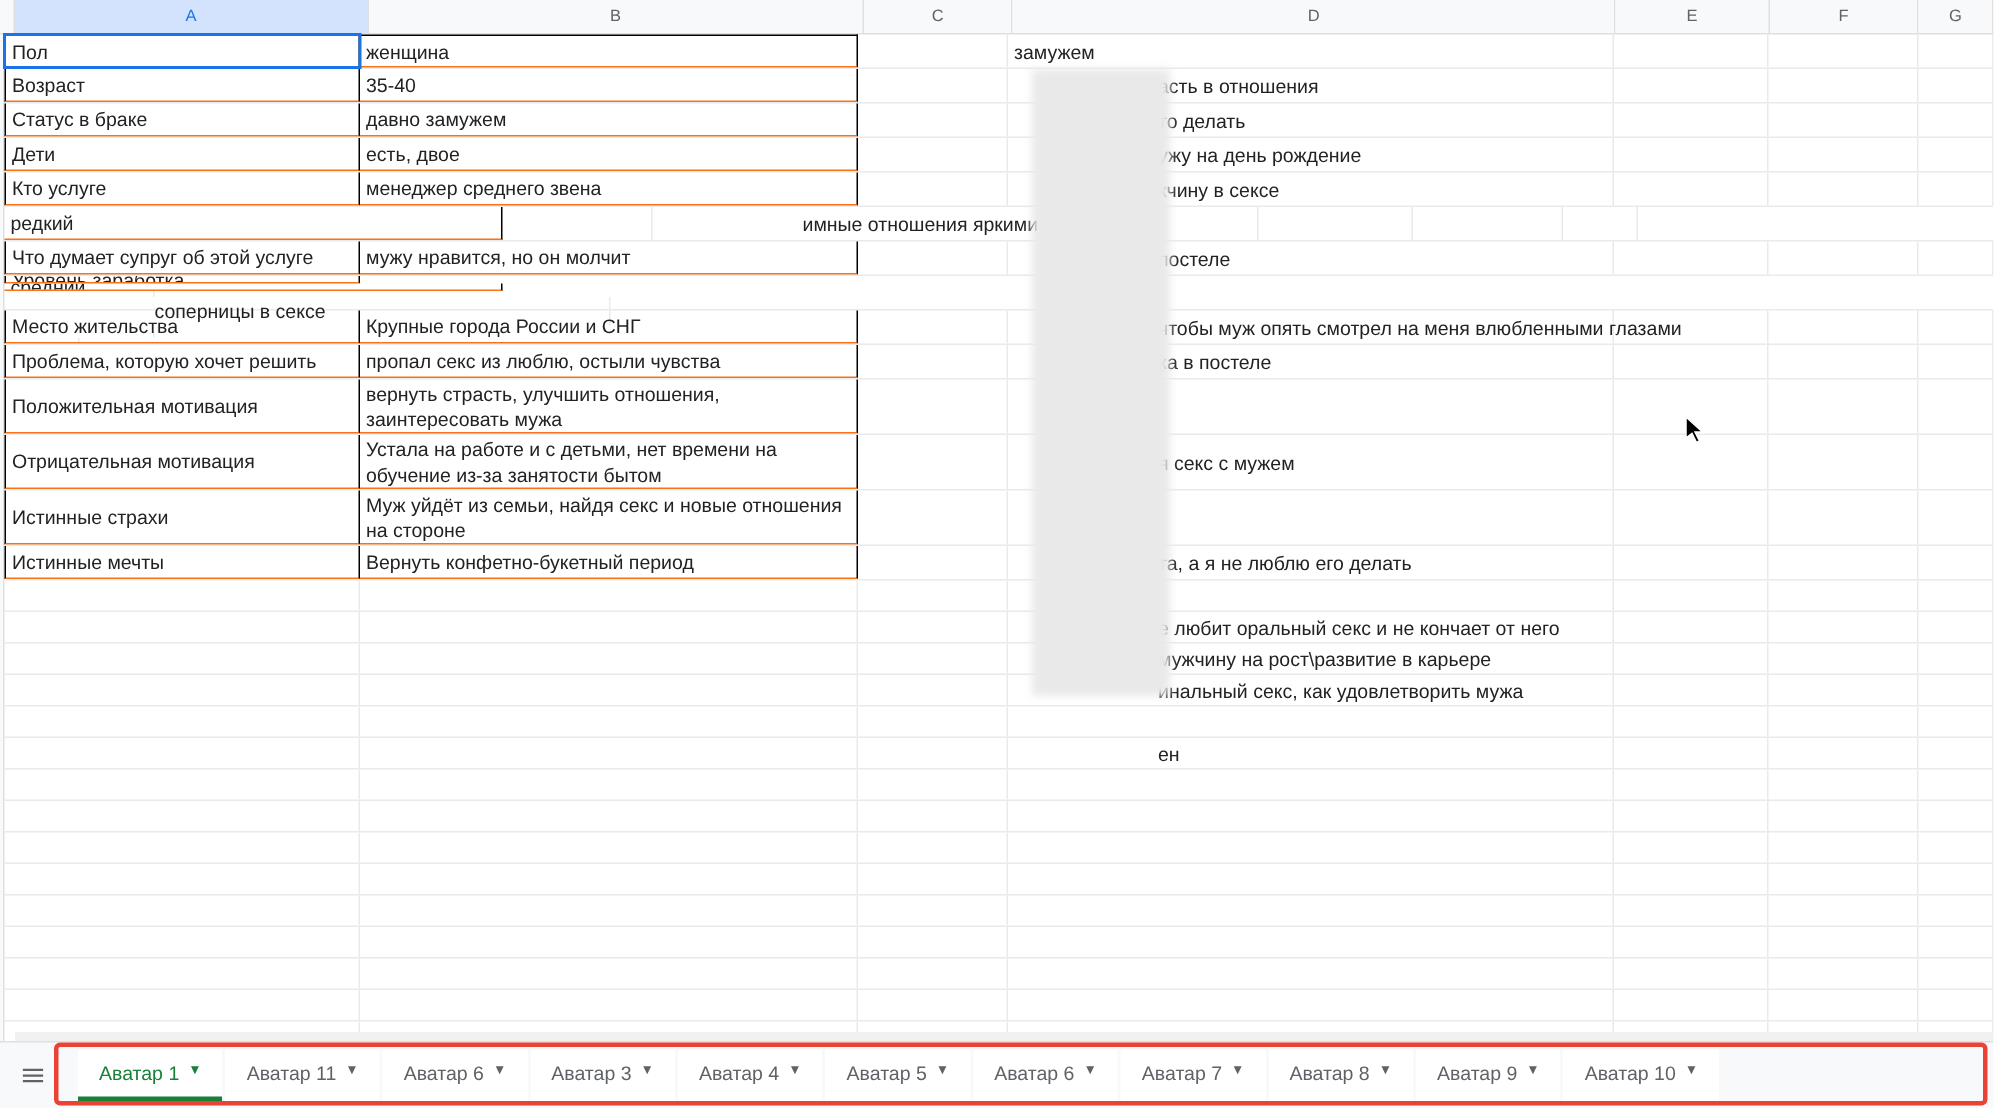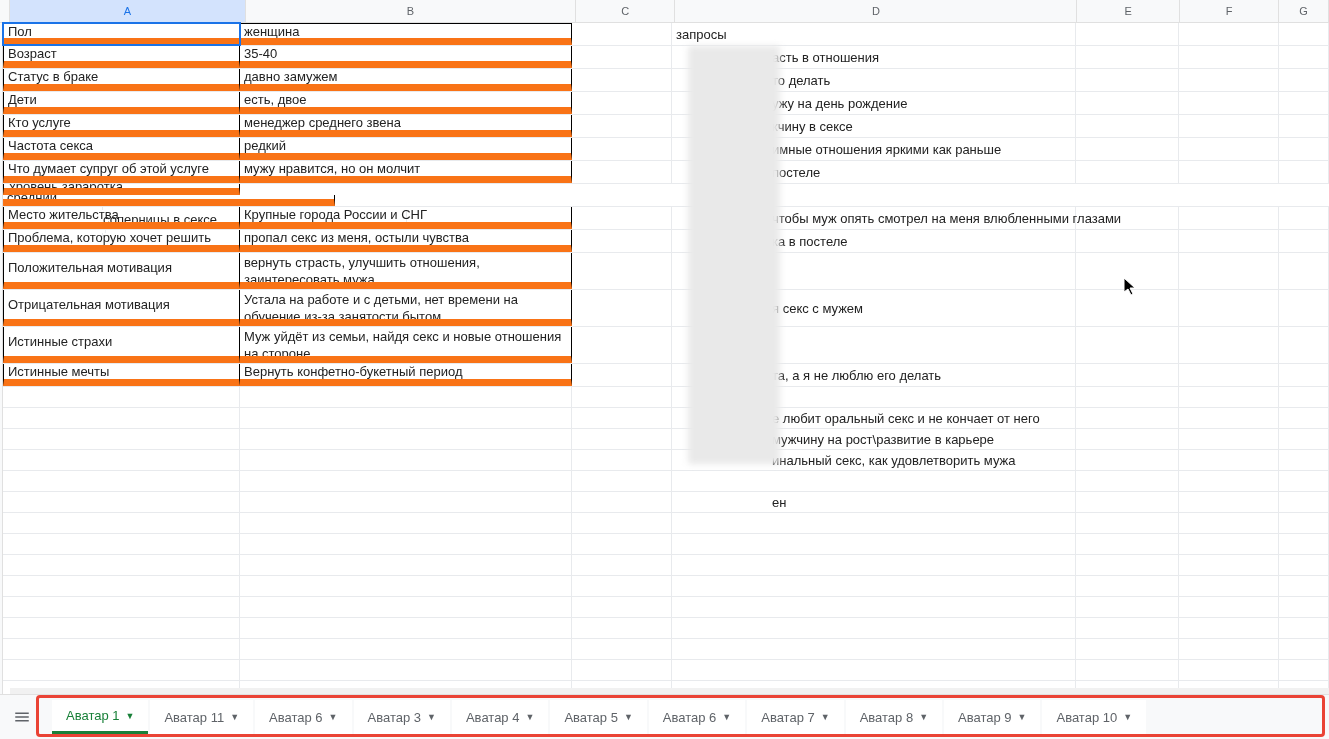--- a/index.html
+++ b/index.html
@@ -15,41 +15,41 @@
   .grid-body { display: flex; }
   .row-headers { width: 10px; background: #f8f9fa; border-right: 1px solid #e0e0e0; }
   
   .cells { position: relative; }
   .row { display: flex; border-bottom: 1px solid #e8eaed; }
   .cell { padding: 2px 4px; border-right: 1px solid #e8eaed; display: flex; align-items: center; overflow: hidden; white-space: nowrap; font-size: 13px; }
   .cell.wrap { white-space: normal; align-items: flex-start; line-height: 1.3; }
   .cell.bordered-top { border-top: 1px solid #000; }
   .cell.bordered-left { border-left: 1px solid #000; }
   .cell.bordered-right { border-right: 1px solid #000; }
-  .cell.bordered-bottom { border-bottom: 7px solid #f97316; }
+  .cell.bordered-bottom { border-bottom: 1px solid #f97316; }
   .cell.active { outline: 2px solid #1a73e8; outline-offset: -1px; z-index: 2; }
   
   .col-A { width: 237px; }
   .col-B { width: 332px; }
   .col-C { width: 100px; }
   .col-D { width: 404px; }
   .col-E { width: 103px; }
   .col-F { width: 100px; }
   .col-G { width: 50px; }
   
   .blur-overlay { position: absolute; background: #e9e9e9; filter: blur(3px); border-radius: 2px; }
   
   .tabs-bar { position: absolute; bottom: 0; left: 0; right: 0; height: 45px; display: flex; align-items: center; background: #f8f9fa; border-top: 1px solid #e0e0e0; }
   .all-sheets-btn { width: 36px; height: 36px; display: flex; align-items: center; justify-content: center; margin: 0 4px; cursor: pointer; }
   .all-sheets-btn svg { width: 18px; height: 18px; fill: #5f6368; }
   
   .tabs-highlight { position: absolute; left: 36px; right: 4px; top: 0; bottom: 2px; border: 3px solid #ea4335; border-radius: 4px; pointer-events: none; }
   
   .tabs-container { display: flex; gap: 2px; padding: 0 8px; flex: 1; height: 100%; align-items: center; }
-  .tab { display: flex; align-items: center; gap: 6px; padding: 8px 14px; background: #fff; border-radius: 0; cursor: pointer; color: #5f6368; font-size: 13px; height: 34px; }
+  .tab { display: flex; align-items: flex-start; gap: 6px; padding: 8px 14px; background: #fff; border-radius: 0; cursor: pointer; color: #5f6368; font-size: 13px; height: 34px; }
   .tab.active { color: #188038; font-weight: 500; border-bottom: 3px solid #188038; }
   .tab-arrow { font-size: 9px; color: #5f6368; }
   .tab.active .tab-arrow { color: #188038; }
   
   .cursor { position: absolute; left: 1124px; top: 278px; pointer-events: none; z-index: 100; }
   .cursor svg { width: 16px; height: 20px; }
   
   .scrollbar-h { position: absolute; bottom: 45px; left: 10px; right: 0; height: 6px; background: #f1f1f1; }
 </style>
 </head>
@@ -68,21 +68,21 @@
   </div>
 
   <div class="grid-body">
     <div class="row-headers"></div>
     <div class="cells" id="cells-container">
 
     <div class="row" style="height: 23px;">
           <div class="cell col-A bordered-left bordered-right bordered-top active bordered-bottom">Пол</div>
           <div class="cell col-B bordered-right bordered-top bordered-bottom">женщина</div>
           <div class="cell col-C"></div>
-          <div class="cell col-D" style="overflow: visible;">запросы</div>
+          <div class="cell col-D" style="overflow: visible;">замужем</div>
           <div class="cell col-E"></div>
           <div class="cell col-F"></div>
           <div class="cell col-G"></div>
         </div>
         <div class="row" style="height: 23px;">
           <div class="cell col-A bordered-left bordered-right bordered-bottom">Возраст</div>
           <div class="cell col-B bordered-right bordered-bottom">35-40</div>
           <div class="cell col-C"></div>
           <div class="cell col-D" style="overflow: visible;">
             <span style="padding-left: 96px; white-space: nowrap;">асть в отношения</span>
@@ -118,21 +118,20 @@
           <div class="cell col-B bordered-right bordered-bottom">менеджер среднего звена</div>
           <div class="cell col-C"></div>
           <div class="cell col-D" style="overflow: visible;">
             <span style="padding-left: 96px; white-space: nowrap;">кчину в сексе</span>
           </div>
           <div class="cell col-E"></div>
           <div class="cell col-F"></div>
           <div class="cell col-G"></div>
         </div>
         <div class="row" style="height: 23px;">
-          <div class="cell col-A bordered-left bordered-right bordered-bottom">Частота секса</div>
           <div class="cell col-B bordered-right bordered-bottom">редкий</div>
           <div class="cell col-C"></div>
           <div class="cell col-D" style="overflow: visible;">
             <span style="padding-left: 96px; white-space: nowrap;">имные отношения яркими как раньше</span>
           </div>
           <div class="cell col-E"></div>
           <div class="cell col-F"></div>
           <div class="cell col-G"></div>
         </div>
         <div class="row" style="height: 23px;">
@@ -163,21 +162,21 @@
           <div class="cell col-C"></div>
           <div class="cell col-D" style="overflow: visible;">
             <span style="padding-left: 96px; white-space: nowrap;">чтобы муж опять смотрел на меня влюбленными глазами</span>
           </div>
           <div class="cell col-E"></div>
           <div class="cell col-F"></div>
           <div class="cell col-G"></div>
         </div>
         <div class="row" style="height: 23px;">
           <div class="cell col-A bordered-left bordered-right bordered-bottom">Проблема, которую хочет решить</div>
-          <div class="cell col-B bordered-right bordered-bottom">пропал секс из меня, остыли чувства</div>
+          <div class="cell col-B bordered-right bordered-bottom">пропал секс из люблю, остыли чувства</div>
           <div class="cell col-C"></div>
           <div class="cell col-D" style="overflow: visible;">
             <span style="padding-left: 96px; white-space: nowrap;">ка в постеле</span>
           </div>
           <div class="cell col-E"></div>
           <div class="cell col-F"></div>
           <div class="cell col-G"></div>
         </div>
         <div class="row" style="height: 37px;">
           <div class="cell col-A bordered-left bordered-right bordered-bottom">Положительная мотивация</div>

